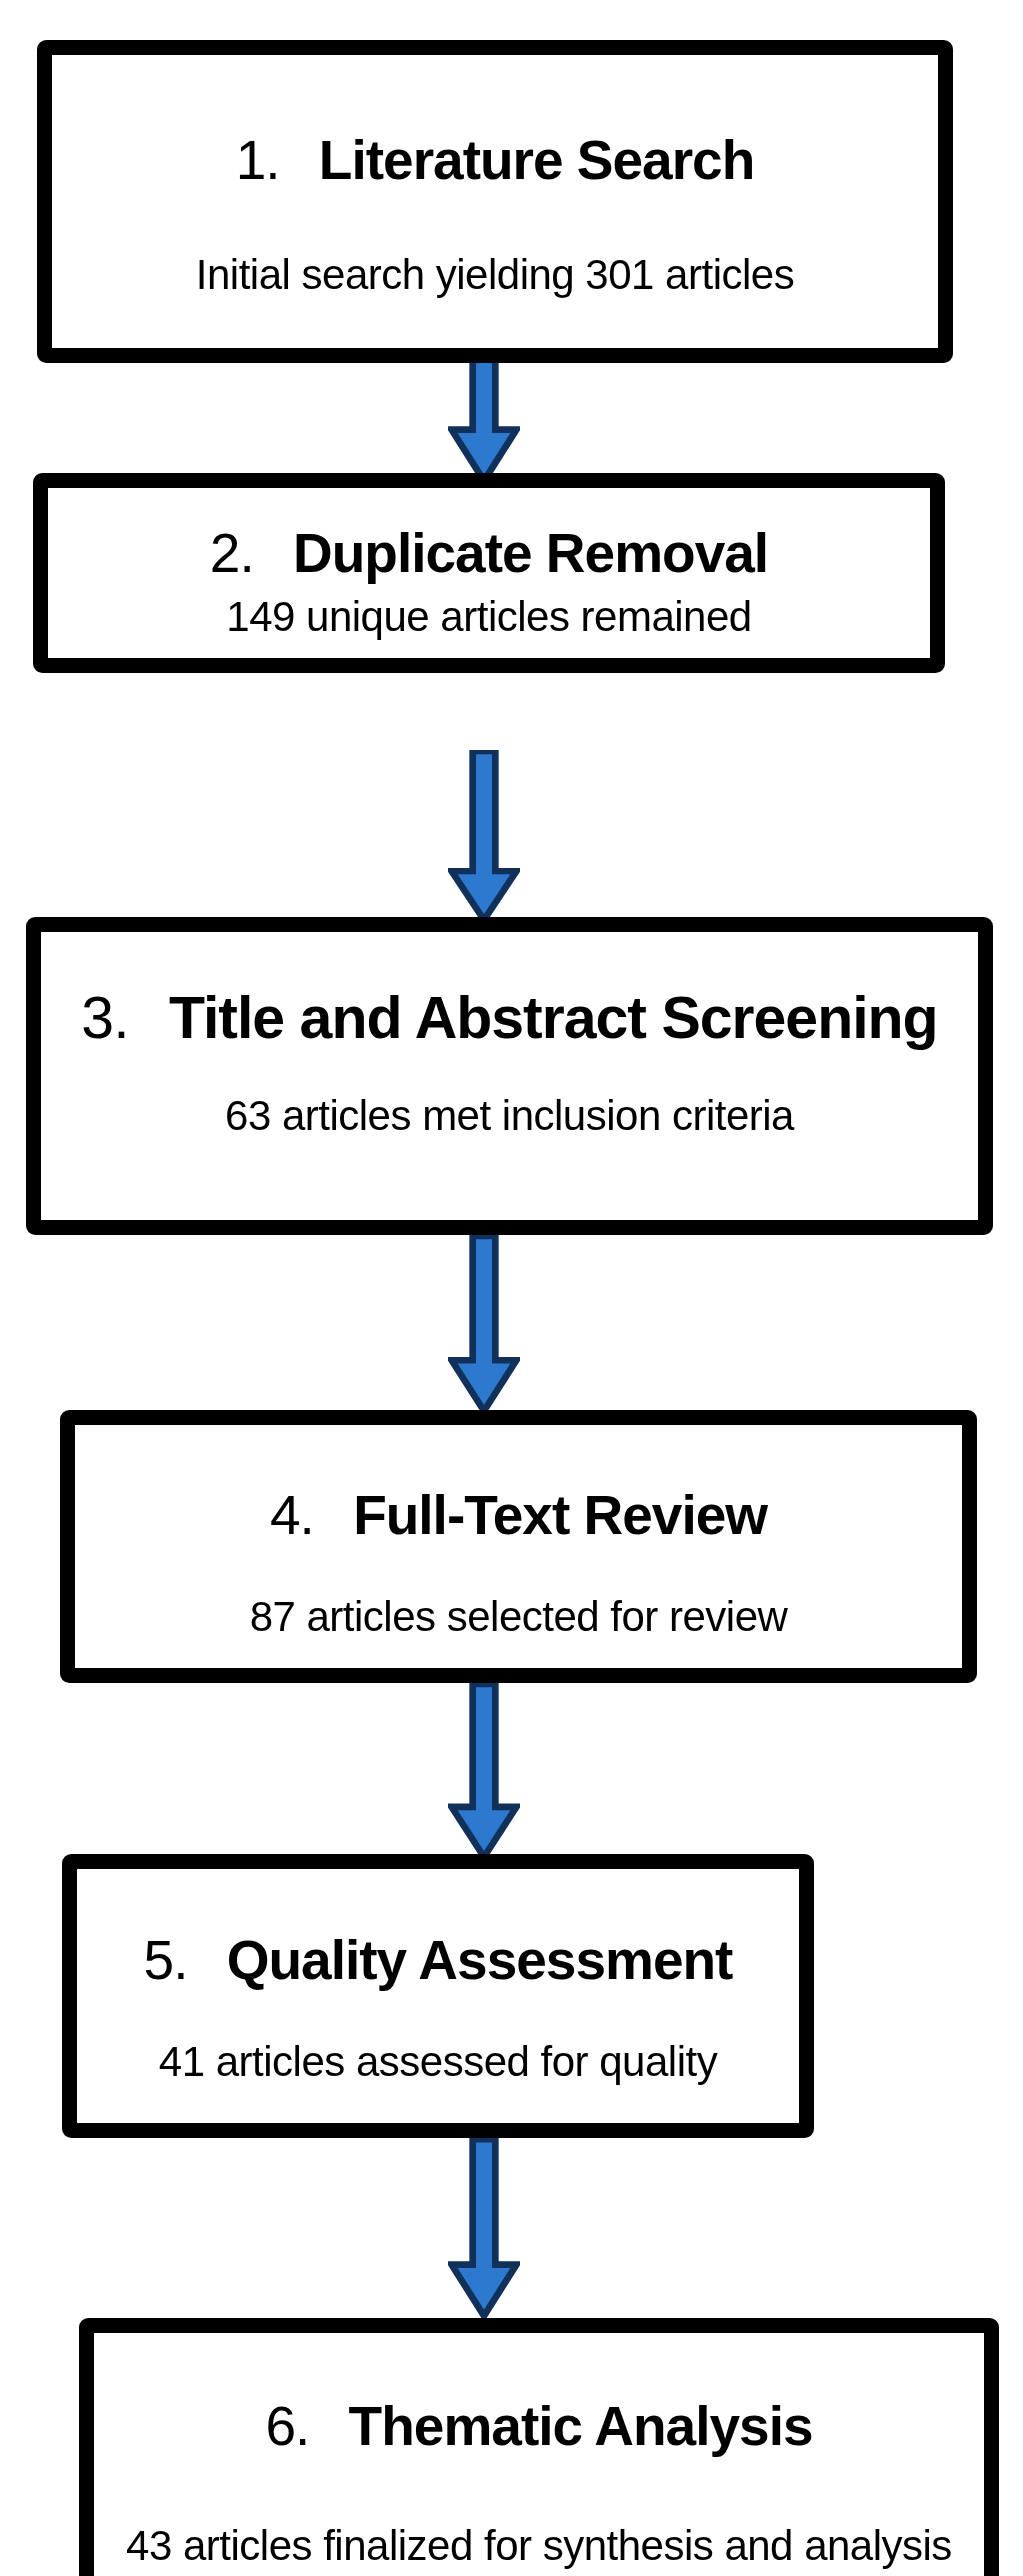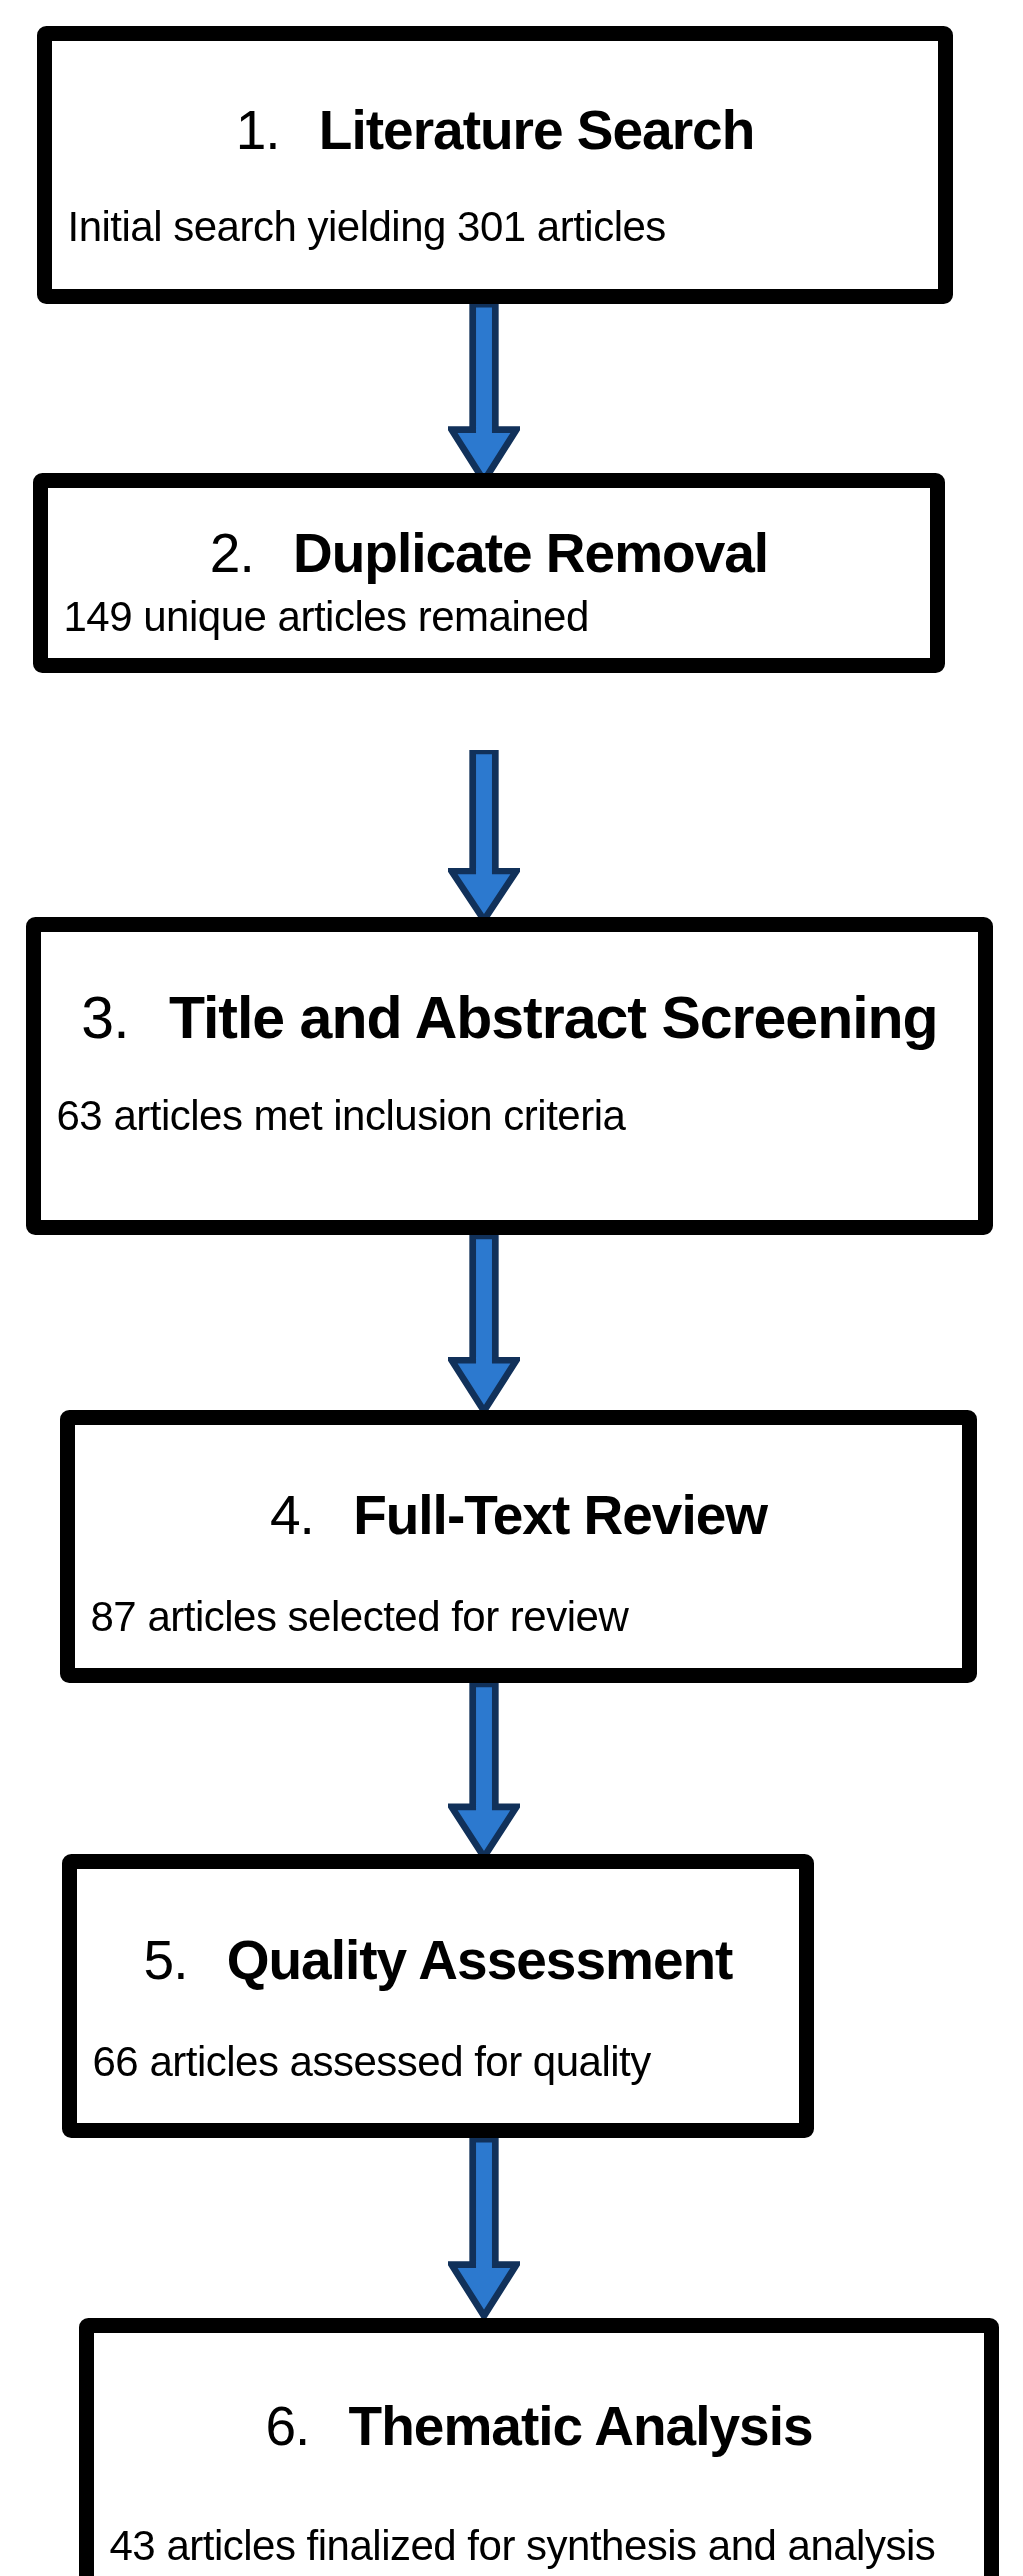--- a/index.html
+++ b/index.html
@@ -42,27 +42,28 @@
     margin-right:25px;
   }
   .title-line .name{
     font-weight:700;
   }
   .subtitle{
     position:absolute;
     top:var(--s,76%);
     left:15.5px;right:15.5px;
     transform:translateY(-50%);
+    text-align:center;
     font-size:42px;
     letter-spacing:-0.5px;
     line-height:1.55;
     font-weight:400;
   }
 
-  .box1{left:37px;  top:26px;   width:916px; height:278px; --t:36%; --s:75%;}
+  .box1{left:37px;  top:40px;   width:916px; height:323px; --t:36%; --s:75%;}
   .box2{left:33px;  top:473px;  width:912px; height:200px; --t:38%; --s:76%;}
   .box3{left:26px;  top:917px; width:967px; height:318px;padding-left:24px; --t:30%; --s:64%; --tf:59px;}
   .box4{left:60px; top:1410px; width:917px; height:273px;text-decoration:underline; --t:37%; --s:79%;}
   .box5{left:62px;  top:1854px; width:752px; height:284px; --t:36%; --s:76%;}
   .box6{left:79px; top:2318px; width:920px; height:330px; --t:31%; --s:71%;}
 
   .arrow{
     position:absolute;
     left:448px;
     width:72px;
@@ -132,21 +133,21 @@
 
   <svg class="arrow arrow4" viewBox="0 0 140 350" preserveAspectRatio="none" aria-hidden="true">
     <polygon points="48,2 92,2 92,245 133,245 70,344 7,245 48,245"></polygon>
   </svg>
 
   <section class="box box5">
     <div class="title-line">
       <span class="num">5.</span>
       <span class="name">Quality Assessment</span>
     </div>
-    <div class="subtitle">66 articles assessed for quality</div>
+    <div class="subtitle">41 articles assessed for quality</div>
   </section>
 
   <svg class="arrow arrow5" viewBox="0 0 140 350" preserveAspectRatio="none" aria-hidden="true">
     <polygon points="48,2 92,2 92,245 133,245 70,344 7,245 48,245"></polygon>
   </svg>
 
   <section class="box box6">
     <div class="title-line">
       <span class="num">6.</span>
       <span class="name">Thematic Analysis</span>

